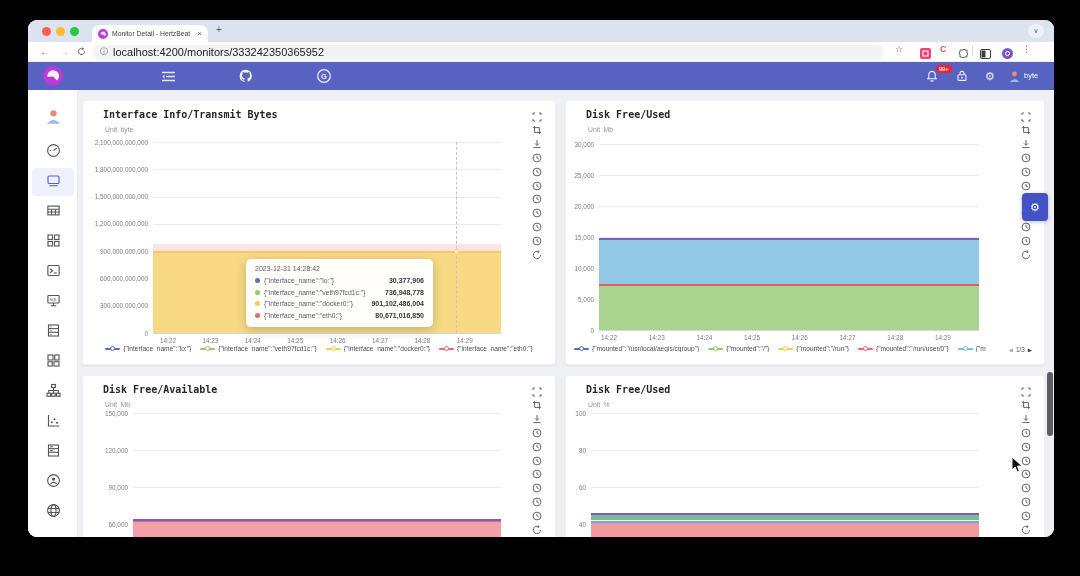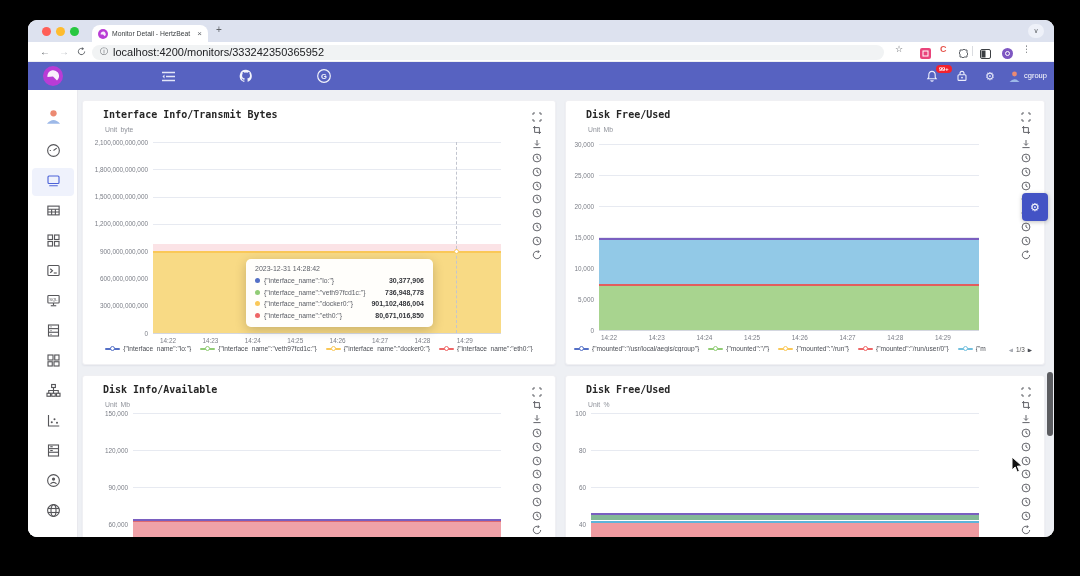--- a/index.html
+++ b/index.html
@@ -190,21 +190,21 @@
             <circle cx="6" cy="7.6" r="0.9" fill="#eceefc"></circle>
           </svg>
       </div>
       <div class="hicon" style="left:954px;width:16px;color:#eceefc;font-size:11px">⚙</div>
       <div class="hicon" style="left:978px;width:16px">
         <svg width="13" height="13" viewBox="0 0 13 13">
             <circle cx="6.5" cy="4" r="2.4" fill="#ec8a72"></circle>
             <path d="M1.5 12 Q6.5 6.5 11.5 12 Z" fill="#9db9e8"></path>
           </svg>
       </div>
-      <span class="admin-name">cgroup</span>
+      <span class="admin-name">byte</span>
     </div>
 
     <div class="content">
       <div class="sidebar" id="sidebar">
           <div class="sb-item" style="top: 14px;">
             <span><svg width="17" height="17" viewBox="0 0 14 14">
                 <circle cx="7" cy="4.4" r="2.6" fill="#ec8a72"></circle>
                 <path d="M1.6 13 Q7 6.8 12.4 13 Z" fill="#9db9e8"></path>
               </svg></span>
           </div>
@@ -601,21 +601,21 @@
             </svg>
           </div>
           <div class="ticon" style="top: 148px;">
             <svg width="10" height="10" viewBox="0 0 10 10">
               <path d="M8.7 5 A3.7 3.7 0 1 1 6.9 1.8" fill="none" stroke="#63646a" stroke-width="1"></path>
               <path d="M6.4 0.5 L7.2 2 L5.5 2.6" fill="none" stroke="#63646a" stroke-width="1"></path>
             </svg>
           </div>
         </div>
       <div class="card" id="card2" style="left:54px;top:285px;width:474px;height:265px">
-          <div class="card-title">Disk Info/Available</div>
+          <div class="card-title">Disk Free/Available</div>
           <div class="card-unit">Unit Mb</div>
           <div class="grid" style="left: 50px; top: 37px; width: 368px;"></div>
           <div class="ytick" style="left: 0px; top: 33.5px; width: 45px;">150,000</div>
           <div class="grid" style="left: 50px; top: 74px; width: 368px;"></div>
           <div class="ytick" style="left: 0px; top: 70.5px; width: 45px;">120,000</div>
           <div class="grid" style="left: 50px; top: 111px; width: 368px;"></div>
           <div class="ytick" style="left: 0px; top: 107.5px; width: 45px;">90,000</div>
           <div class="grid" style="left: 50px; top: 148px; width: 368px;"></div>
           <div class="ytick" style="left: 0px; top: 144.5px; width: 45px;">60,000</div>
           <div class="band" style="left: 50px; top: 144.917px; width: 368px; height: 77.0833px; background: rgb(240, 162, 168);"></div>

